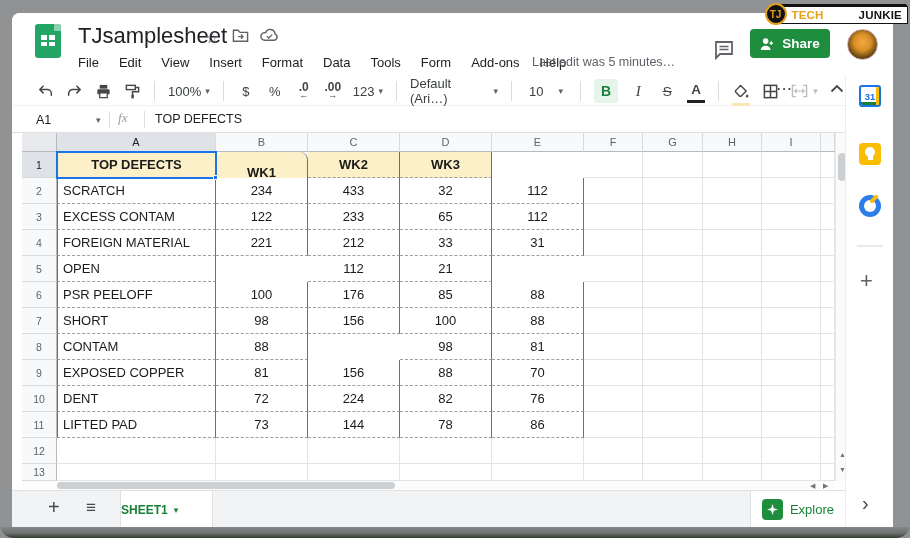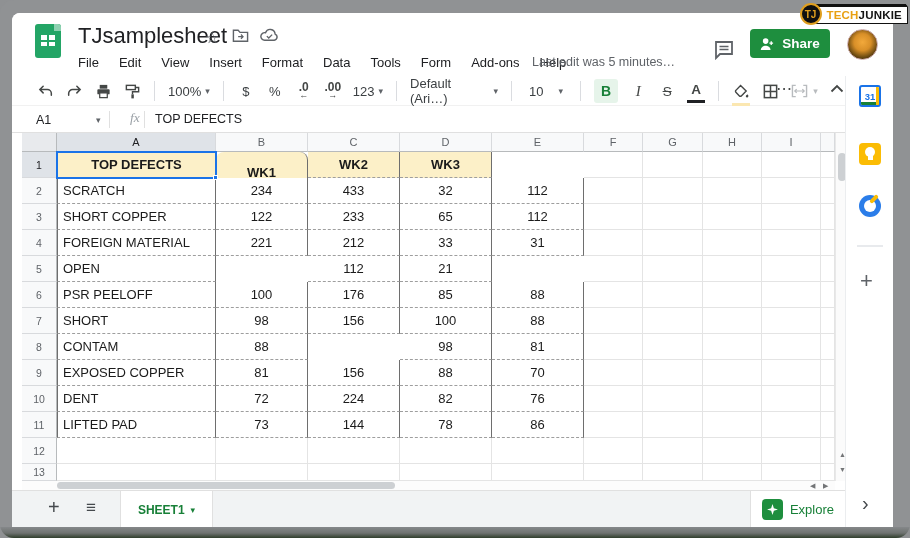--- a/index.html
+++ b/index.html
@@ -13,21 +13,21 @@
   #frame-bottom-edge { position:absolute; left:0; right:0; bottom:0; height:11px;
     background:linear-gradient(180deg,#85888a 0%,#6e7270 55%,#2f3e2c 100%); }
   #window { position:absolute; left:12px; top:13px; width:881px; height:514px; background:#ffffff; border-radius:8px 8px 0 0; overflow:hidden; }
 
   
   #tj-logo { position:absolute; top:3px; right:2px; height:22px; display:flex; align-items:center; z-index:60; }
   #tj-badge { width:22px; height:22px; border-radius:50%; background:#101010; border:2px solid #e09f1f; color:#e09f1f;
     font-size:10px; font-weight:bold; display:flex; align-items:center; justify-content:center; z-index:2; }
   #tj-strip { margin-left:-6px; background:#ffffff; border:1px solid #111; border-top:3px solid #111;
     padding:1px 5px 1px 10px; font-size:11.5px; font-weight:bold; letter-spacing:.2px; height:20px; display:flex; align-items:center; }
-  .tj-tech { color:#e8a013; } .tj-junkie { color:#141414; }
+  .tj-tech { color:#e8a013; } .tj-junkie { color:#141414;padding-left:35px; }
 
   
   #titlebar { position:absolute; left:0; top:0; width:100%; height:63px; background:#fff; }
   #sheets-logo { position:absolute; left:23px; top:11px; width:26px; height:34px; background:#23a566; border-radius:3px; }
   #sheets-logo .fold { position:absolute; right:0; top:0; width:7px; height:7px; background:#8ed1b1; border-radius:0 3px 0 0; }
   #sheets-logo .gridicon { position:absolute; left:6px; top:11px; width:14px; height:11px; background:#fff;
     background-image:linear-gradient(#23a566,#23a566),linear-gradient(#23a566,#23a566),linear-gradient(#23a566,#23a566);
     background-size:14px 2px,2px 11px,14px 2px; background-position:0 4.5px,6px 0,0 4.5px; background-repeat:no-repeat; }
   #doc-title { position:absolute; left:66px; top:10px; font-size:22px; color:#202124; }
   .title-icon { position:absolute; top:15px; color:#5f6368; }
@@ -59,21 +59,21 @@
   .decstack .arr { font-size:9px; margin-top:-2px; }
   .disabled { color:#b8bbbe !important; }
   #toolbar-more { position:absolute; left:764px; top:3px; font-size:16px; letter-spacing:1px; color:#444746; }
   #toolbar-collapse { position:absolute; left:818px; top:8px; }
 
   
   #formulabar { position:absolute; left:0; top:93px; width:833px; height:27px; background:#fff; border-bottom:1px solid #e0e0e0; }
   #name-box { position:absolute; left:24px; top:0; width:58px; height:27px; display:flex; align-items:center; font-size:12.5px; color:#202124; }
   #name-caret { position:absolute; left:84px; top:9px; font-size:9px; color:#5f6368; }
   .fsep { position:absolute; top:5px; width:1px; height:17px; background:#e0e0e0; }
-  #fx-label { position:absolute; left:106px; top:4px; font-size:13.5px; color:#9aa0a6; font-style:italic; font-family:"Liberation Serif","DejaVu Serif",serif;margin-left:12px; }
+  #fx-label { position:absolute; left:106px; top:4px; font-size:13.5px; color:#9aa0a6; font-style:italic; font-family:"Liberation Serif","DejaVu Serif",serif; }
   #formula-value { position:absolute; left:143px; top:6px; font-size:12.5px; color:#202124; }
 
   
   #grid { position:absolute; left:10px; top:120px; width:813px; height:348px; background:#fff; }
   .g-corner { position:absolute; background:#e8eaed; border-right:1px solid #b7babc; border-bottom:1px solid #b7babc; }
   .col-hdr { position:absolute; background:#f8f9fa; border-right:1px solid #d8dadd; border-bottom:1px solid #b7babc;
     font-size:11px; color:#5f6368; display:flex; align-items:center; justify-content:center; }
   .row-hdr { position:absolute; background:#f8f9fa; border-right:1px solid #b7babc; border-bottom:1px solid #d8dadd;
     font-size:10.5px; color:#5f6368; display:flex; align-items:center; justify-content:center; }
   .hdr-active { background:#dfe3e8; color:#202124; }
@@ -90,21 +90,21 @@
   #vthumb { position:absolute; left:2px; top:20px; width:8px; height:28px; background:#cdd0d3; border-radius:4px; }
   .sb-arrow { position:absolute; font-size:7px; color:#737577; }
   #hscroll { position:absolute; left:10px; top:468px; width:813px; height:9px; background:#fcfcfc; }
   #hthumb { position:absolute; left:35px; top:1px; width:338px; height:7px; background:#cdd0d3; border-radius:4px; }
 
   
   #sheetbar { position:absolute; left:0; top:477px; width:833px; height:37px; background:#f1f3f4; border-top:1px solid #e0e0e0; }
   #add-sheet { position:absolute; left:36px; top:5px; font-size:20px; color:#45494d; font-weight:normal; }
   #all-sheets { position:absolute; left:74px; top:7px; font-size:17px; color:#45494d; }
   #sheet-tab { position:absolute; left:108px; top:0; width:93px; height:37px; background:#fff; border-left:1px solid #e0e0e0; border-right:1px solid #e0e0e0;
-    display:flex; align-items:center; justify-content:center; gap:6px; font-size:12px; font-weight:bold; color:#188038; }
+    display:flex; align-items:center; justify-content:flex-start; gap:6px; font-size:12px; font-weight:bold; color:#188038; }
   #sheet-tab .tabcaret { font-size:9px; color:#188038; }
   #explore-btn { position:absolute; left:738px; top:0; width:95px; height:37px; background:#fff; border-left:1px solid #e0e0e0;
     display:flex; align-items:center; justify-content:center; gap:7px; font-size:13px; color:#188038; }
   #explore-icon { width:21px; height:21px; background:#1e8e3e; border-radius:4px; display:flex; align-items:center; justify-content:center; }
 
   
   #sidepanel { position:absolute; left:833px; top:63px; width:48px; height:451px; background:#fff; border-left:1px solid #ebedef; }
   .sp-icon { position:absolute; left:13px; width:22px; height:22px; }
   #calendar-icon { top:9px; background:#fff; border:2px solid #1a73e8; border-radius:3px; color:#1a73e8;
     font-size:9.5px; font-weight:bold; display:flex; align-items:center; justify-content:center; overflow:hidden; }
@@ -328,21 +328,21 @@
         <div class="cell filled firstcol" style="left: 35px; top: 45px; width: 159px; height: 26px;">SCRATCH</div>
         <div class="cell filled" style="left: 194px; top: 45px; width: 92px; height: 26px;">234</div>
         <div class="cell filled" style="left: 286px; top: 45px; width: 92px; height: 26px;">433</div>
         <div class="cell filled" style="left: 378px; top: 45px; width: 92px; height: 26px;">32</div>
         <div class="cell filled" style="left: 470px; top: 45px; width: 92px; height: 26px;">112</div>
         <div class="cell" style="left: 562px; top: 45px; width: 59px; height: 26px;"></div>
         <div class="cell" style="left: 621px; top: 45px; width: 60px; height: 26px;"></div>
         <div class="cell" style="left: 681px; top: 45px; width: 59px; height: 26px;"></div>
         <div class="cell" style="left: 740px; top: 45px; width: 59px; height: 26px;"></div>
         <div class="cell" style="left: 799px; top: 45px; width: 14px; height: 26px;"></div>
-        <div class="cell filled firstcol" style="left: 35px; top: 71px; width: 159px; height: 26px;">SHORT COPPER</div>
+        <div class="cell filled firstcol" style="left: 35px; top: 71px; width: 159px; height: 26px;">EXCESS CONTAM</div>
         <div class="cell filled" style="left: 194px; top: 71px; width: 92px; height: 26px;">122</div>
         <div class="cell filled" style="left: 286px; top: 71px; width: 92px; height: 26px;">233</div>
         <div class="cell filled" style="left: 378px; top: 71px; width: 92px; height: 26px;">65</div>
         <div class="cell filled" style="left: 470px; top: 71px; width: 92px; height: 26px;">112</div>
         <div class="cell" style="left: 562px; top: 71px; width: 59px; height: 26px;"></div>
         <div class="cell" style="left: 621px; top: 71px; width: 60px; height: 26px;"></div>
         <div class="cell" style="left: 681px; top: 71px; width: 59px; height: 26px;"></div>
         <div class="cell" style="left: 740px; top: 71px; width: 59px; height: 26px;"></div>
         <div class="cell" style="left: 799px; top: 71px; width: 14px; height: 26px;"></div>
         <div class="cell filled firstcol" style="left: 35px; top: 97px; width: 159px; height: 26px;">FOREIGN MATERIAL</div>

